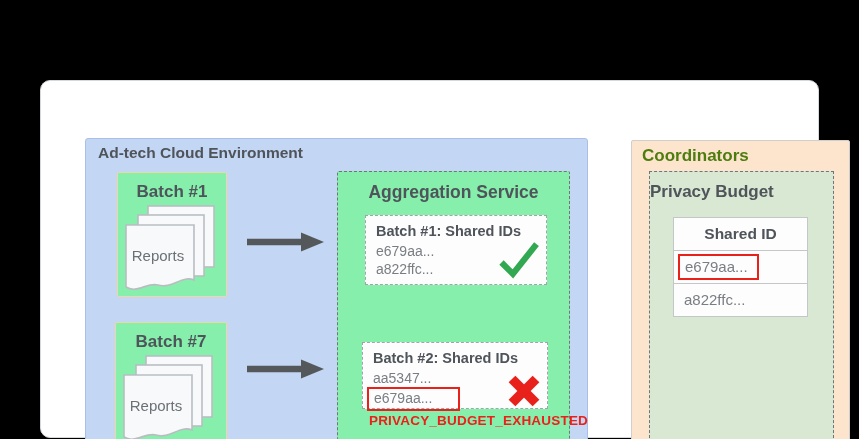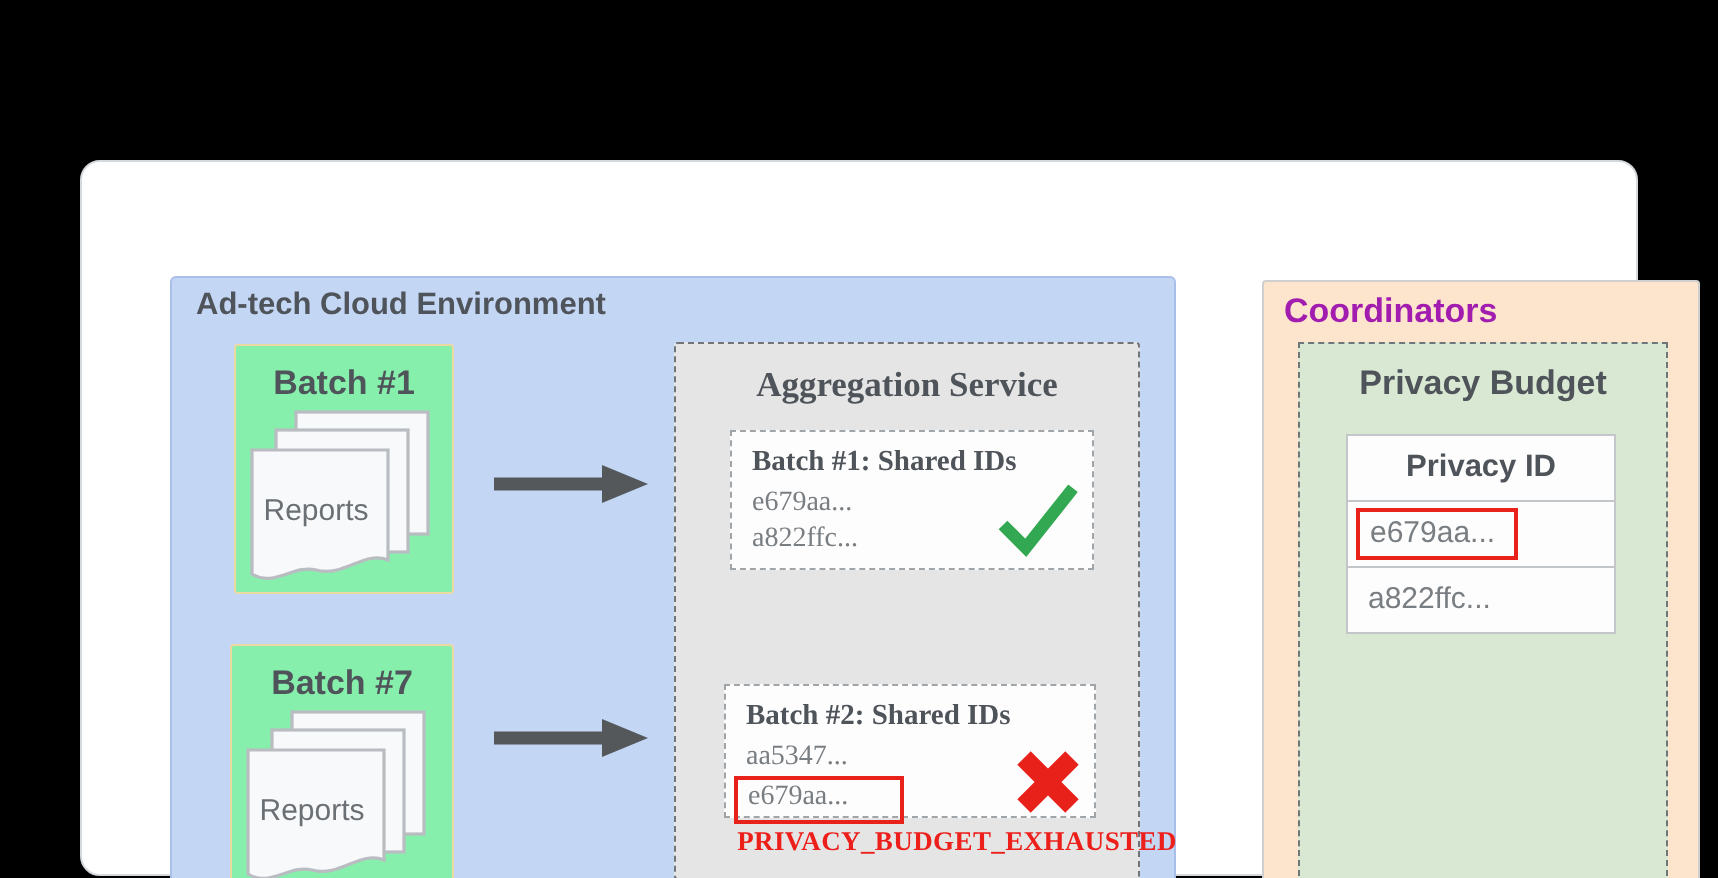--- a/index.html
+++ b/index.html
@@ -20,45 +20,45 @@
   .reports{position:absolute;left:4px;top:30px;width:100px;height:95px;}
   .reports svg{position:absolute;left:0;top:0;}
   .reports-label{position:absolute;left:0;top:44px;width:72px;text-align:center;
                  font-size:15px;color:#6b7075;}
 
   .arrow{position:absolute;width:80px;height:22px;}
   .arrow1{left:159px;top:92px;}
   .arrow2{left:159px;top:219px;}
 
   
-  .agg{position:absolute;left:251px;top:32px;width:233px;height:269px;background:#e5e5e5;
-       border:1.6px dashed #70757a;border-radius:2px;box-sizing:border-box;font-family:Liberation Serif, serif;}
+  .agg{position:absolute;left:251px;top:32px;width:233px;height:269px;background:#86efac;
+       border:1.6px dashed #70757a;border-radius:2px;box-sizing:border-box;}
   .agg-title{text-align:center;margin-top:10px;font-size:17.5px;font-weight:700;color:#4f545a;}
 
   .result{position:absolute;background:#fdfdfd;border:1.5px dashed #a0a5aa;box-sizing:border-box;
           padding:7px 10px;}
   .result1{left:27px;top:43px;width:182px;height:70px;}
   .result2{left:24px;top:170px;width:186px;height:67px;}
   .result-title{font-size:14.5px;font-weight:700;color:#4f545a;margin-bottom:3px;white-space:nowrap;}
   .id-line{font-size:14px;color:#797e83;line-height:1.32;white-space:nowrap;}
   .red-outline{display:inline-block;border:2.5px solid #e8211a;padding:0 26px 1px 5px;margin-left:-6px;}
 
   .check-icon{position:absolute;right:6px;bottom:5px;}
   .x-icon{position:absolute;right:6px;bottom:0px;}
 
   .privacy-error{position:absolute;left:0;top:241px;width:100%;text-align:center;
                  font-size:13.5px;font-weight:700;color:#ed1f1a;letter-spacing:.2px;padding-left:25px;}
 
   
   .coord-panel{position:absolute;left:590px;top:59px;width:219px;height:323px;background:#fce5cc;
                border:1px solid #cfcfcf;border-radius:2px;box-sizing:border-box;}
-  .coord-title{position:absolute;left:10px;top:5px;font-size:17px;font-weight:700;color:#a21caf;}
+  .coord-title{position:absolute;left:10px;top:5px;font-size:17px;font-weight:700;color:#4d7c0f;}
   .pb{position:absolute;left:17px;top:30px;width:185px;height:272px;background:#d9e8d2;
       border:1.6px dashed #70757a;box-sizing:border-box;}
-  .pb-title{text-align:center;margin-top:10px;font-size:17px;font-weight:700;color:#4f545a;}
+  .pb-title{margin-top:10px;font-size:17px;font-weight:700;color:#4f545a;}
 
   .pb-table{position:absolute;left:23px;top:45px;width:135px;background:#fdfdfd;
             border:1px solid #c3c7ca;box-sizing:border-box;}
   .pb-row{height:32px;line-height:32px;padding-left:10px;font-size:15px;color:#797e83;
           border-top:1px solid #c3c7ca;white-space:nowrap;}
   .pb-header{text-align:center;padding-left:0;font-size:15.5px;font-weight:700;color:#4f545a;border-top:none;}
   .red-outline-sm{display:inline-block;border:2.5px solid #e8211a;padding:0 9px 0 5px;
                   margin-left:-6px;line-height:22px;}
 </style>
 </head>
@@ -129,21 +129,21 @@
       </section>
     </section>
 
     <section class="coord-panel">
       <div class="coord-title">Coordinators</div>
 
       <div class="pb">
         <div class="pb-title">Privacy Budget</div>
 
         <div class="pb-table">
-          <div class="pb-row pb-header">Privacy ID</div>
+          <div class="pb-row pb-header">Shared ID</div>
           <div class="pb-row">
             <span class="red-outline-sm">e679aa...</span>
           </div>
           <div class="pb-row">a822ffc...</div>
         </div>
       </div>
     </section>
 
   </div>
 </div>

